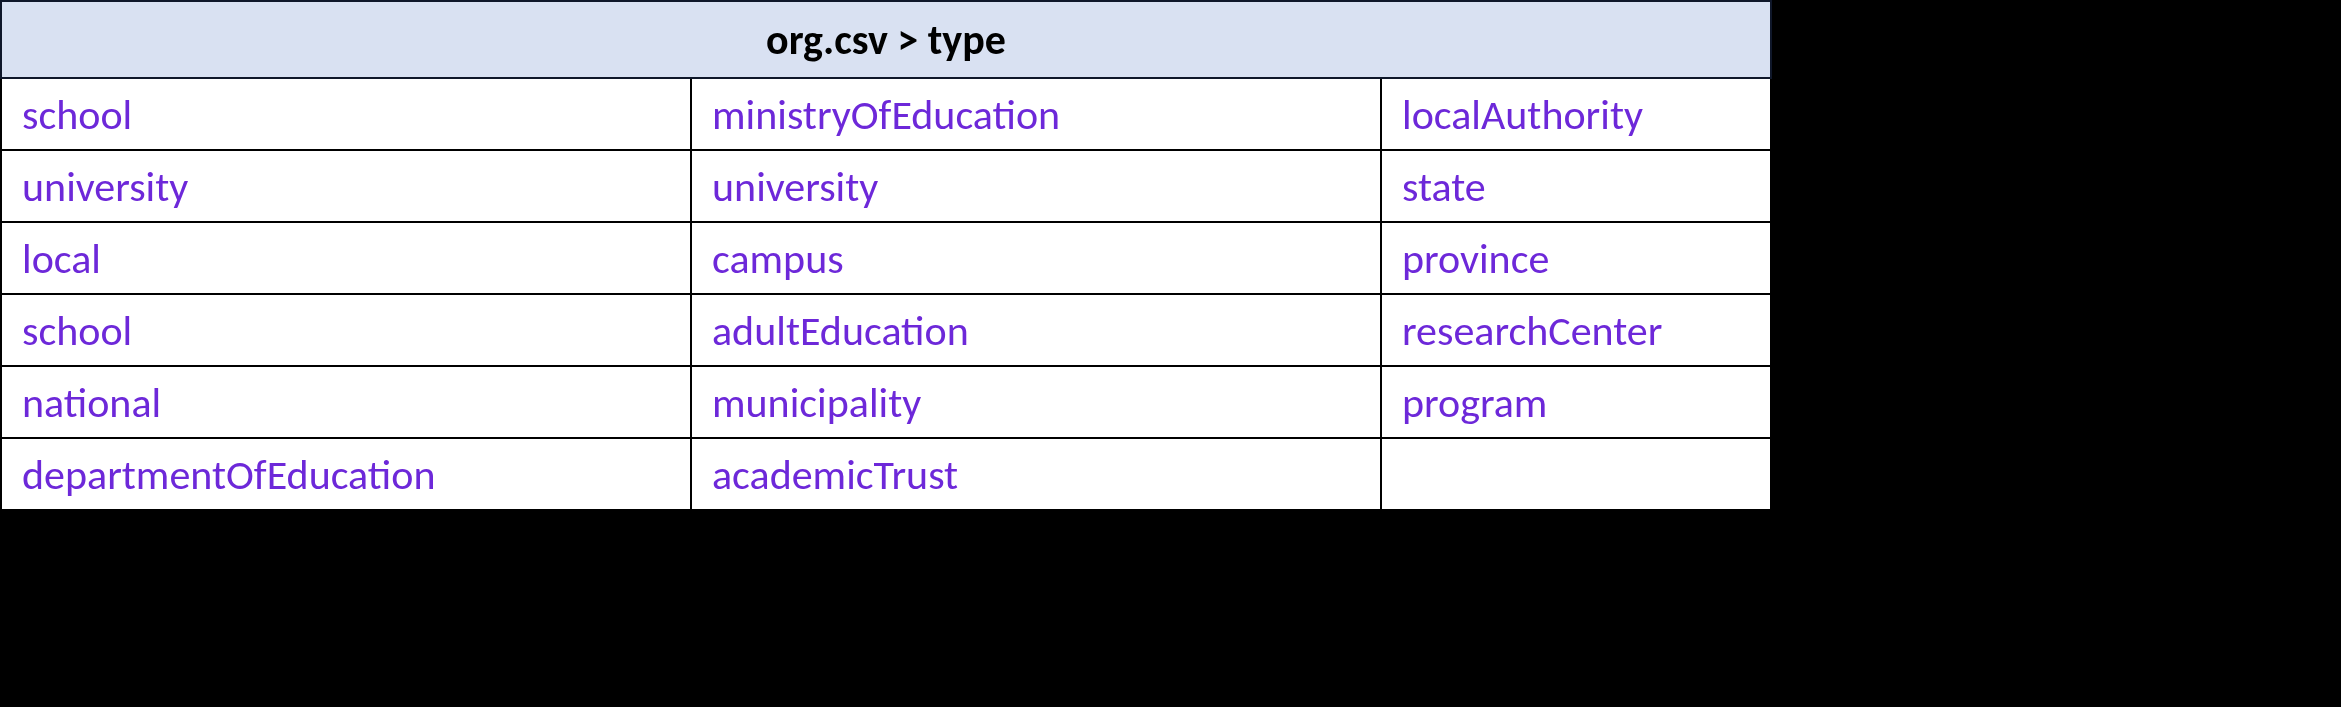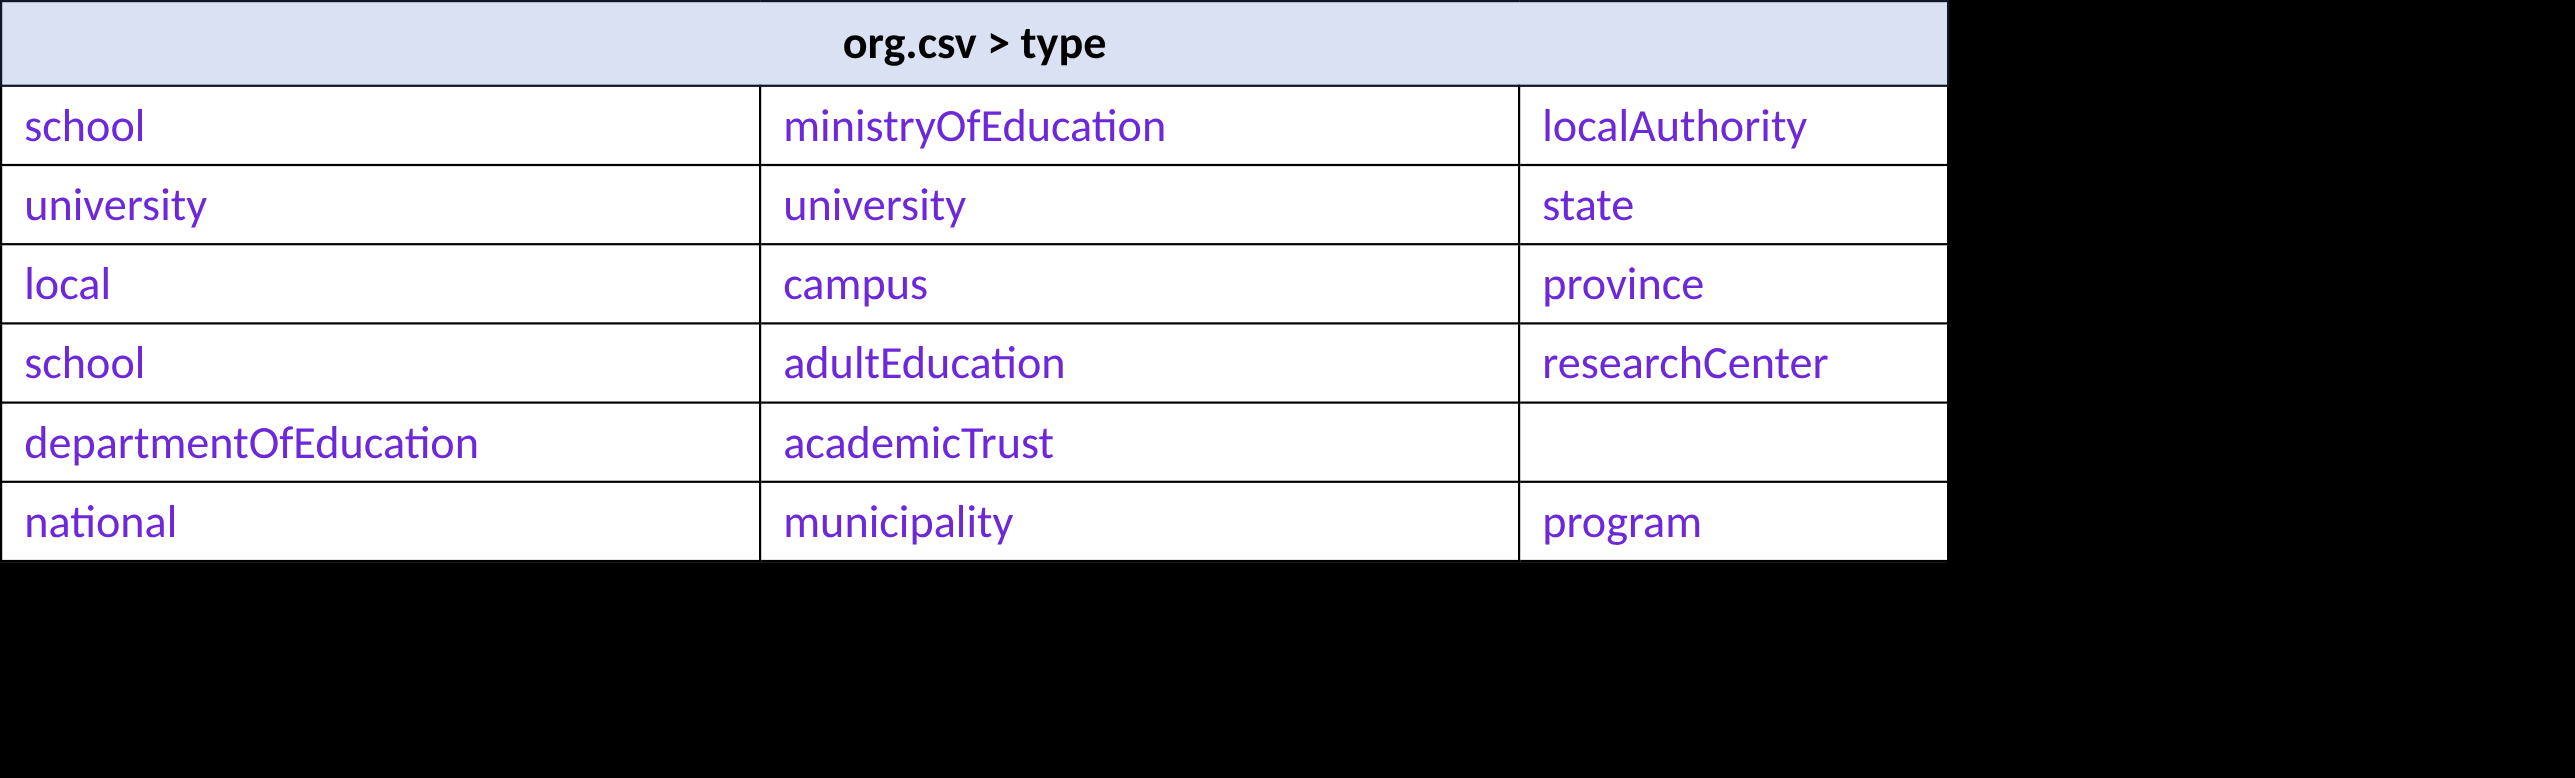--- a/index.html
+++ b/index.html
@@ -76,24 +76,24 @@
         <td>local</td>
         <td>campus</td>
         <td>province</td>
       </tr>
       <tr>
         <td>school</td>
         <td>adultEducation</td>
         <td>researchCenter</td>
       </tr>
       <tr>
+        <td>national</td>
+        <td>municipality</td>
+        <td>program</td>
+      </tr>
+      <tr>
         <td>departmentOfEducation</td>
         <td>academicTrust</td>
         <td></td>
-      </tr>
-      <tr>
-        <td>national</td>
-        <td>municipality</td>
-        <td>program</td>
       </tr>
     </tbody>
   </table>
 </div>
 
 </body></html>

